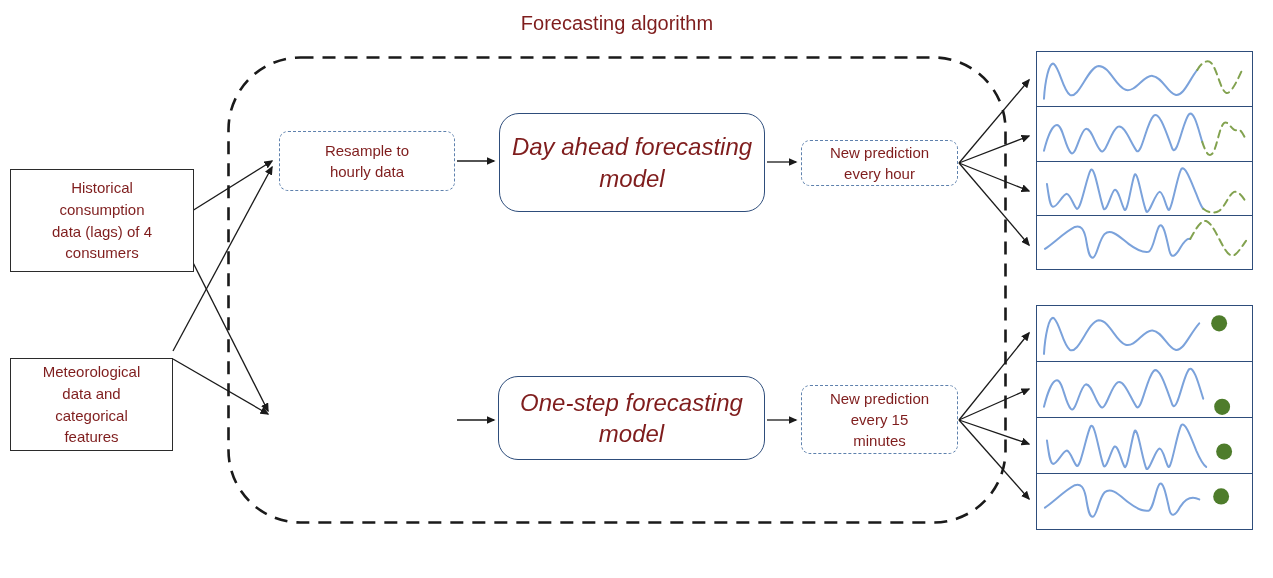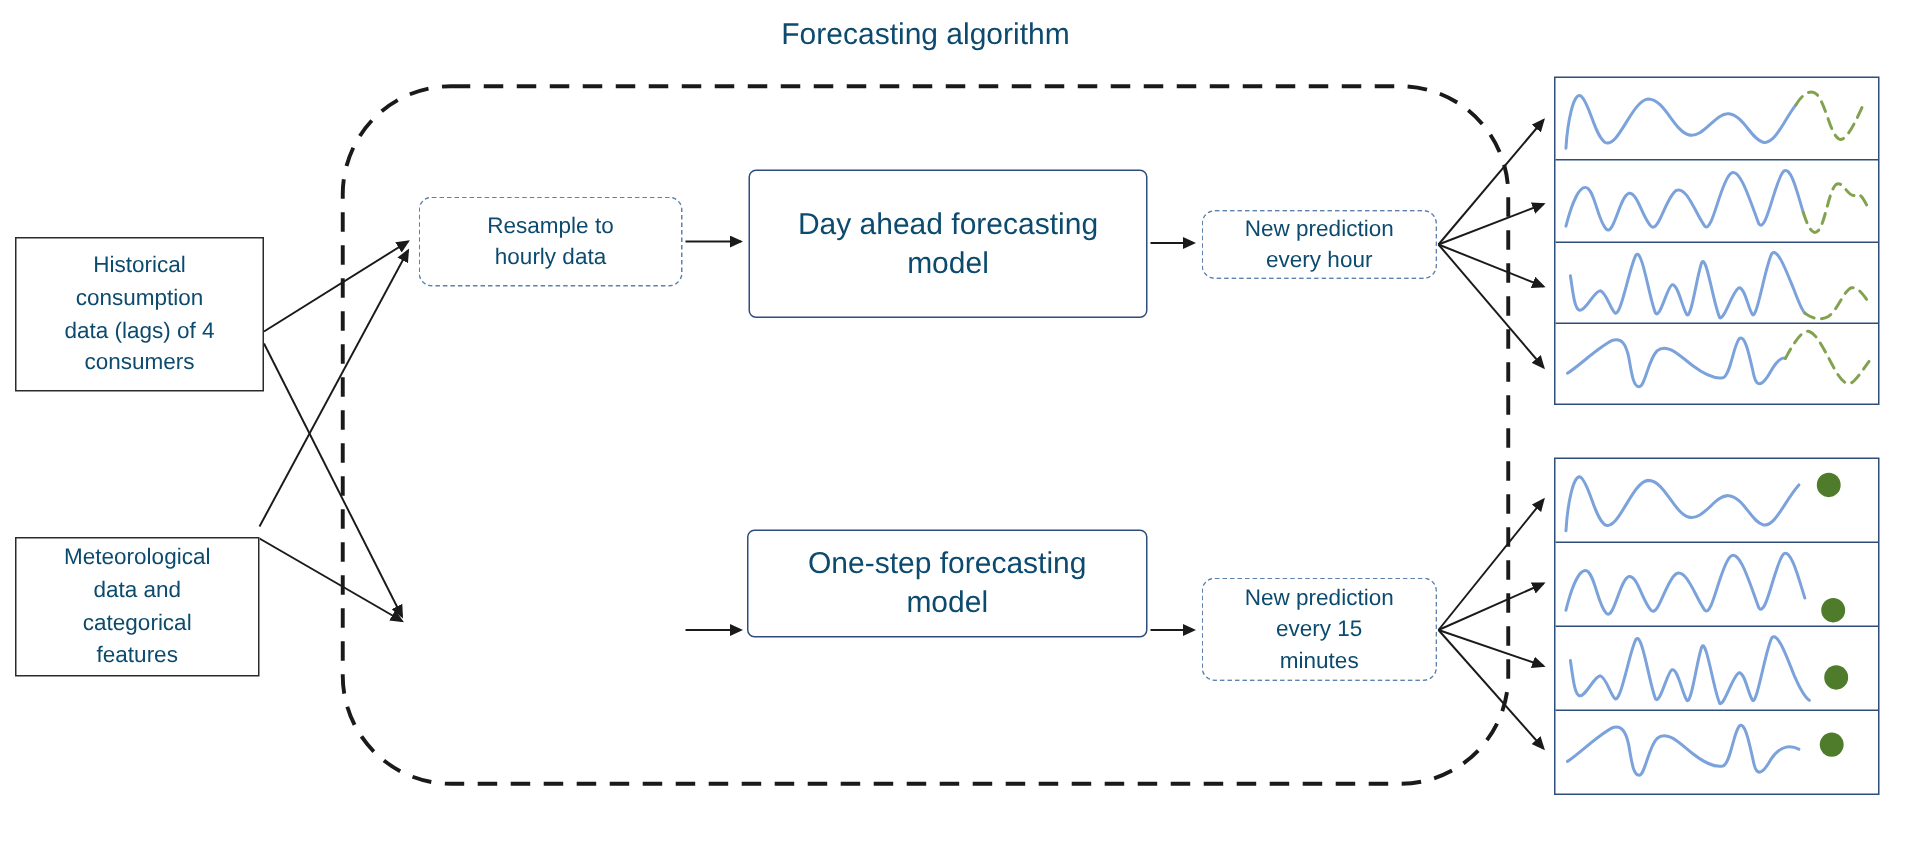--- a/index.html
+++ b/index.html
@@ -1,21 +1,21 @@
 <!DOCTYPE html>
 <html style="--history-line: #7ba2db; --forecast-line: #82a24f; --forecast-dot: #4e7c2b; --model-border: #2e4d7b; --dashed-border: #5e81ad; --panel-border: #2e4d7b; --outline: #1a1a1a;"><head>
 <meta charset="utf-8">
 <style>
   html,body{margin:0;padding:0;background:#ffffff;}
   .canvas{
     position:relative;
     width:1273px;height:578px;
     background:#ffffff;
     font-family:"Liberation Sans","DejaVu Sans",sans-serif;
-    color:#0c4a6e;
+    color:#7f1d1d;
     overflow:hidden;
   }
   .abs{position:absolute;}
   .diagram-title{
     left:228px;top:12px;width:778px;
     text-align:center;
     font-size:20px;
   }
   .box{
     display:flex;align-items:center;justify-content:center;
@@ -29,23 +29,24 @@
   .input-box{
     border:1.4px solid #2b2b2b;
   }
   .dashed-box{
     border:1.6px dashed var(--dashed-border,#5e81ad);
     border-radius:9px;
     line-height:1.4;
   }
   .model-box{
     border:1.7px solid var(--model-border,#2e4d7b);
-    border-radius:5px;
-    font-size:20px;
+    border-radius:20px;
+    font-size:24px;
     line-height:1.3;
+    font-style:italic;
   }
   .panel-group{
     display:flex;flex-direction:column;
     border:1.6px solid var(--panel-border,#2e4d7b);
     box-sizing:border-box;
     background:#ffffff;
   }
   .panel{flex:1 1 0;position:relative;}
   .panel + .panel{border-top:1.6px solid var(--panel-border,#2e4d7b);}
   .panel svg{display:block;width:100%;height:100%;}
@@ -84,37 +85,37 @@
     <line class="arrow" x1="959" y1="163" x2="1029" y2="245" marker-end="url(#ah)"></line>
 
     <line class="arrow" x1="959" y1="420" x2="1029" y2="333" marker-end="url(#ah)"></line>
     <line class="arrow" x1="959" y1="420" x2="1029" y2="389" marker-end="url(#ah)"></line>
     <line class="arrow" x1="959" y1="420" x2="1029" y2="444" marker-end="url(#ah)"></line>
     <line class="arrow" x1="959" y1="420" x2="1029" y2="499" marker-end="url(#ah)"></line>
   </svg>
 
   <div class="abs diagram-title">Forecasting algorithm</div>
 
-  <div class="abs box input-box" style="left:10px;top:158px;width:166px;height:103px;">Historical
+  <div class="abs box input-box" style="left:10px;top:169px;width:184px;height:103px;">Historical
 consumption
 data (lags) of 4
 consumers</div>
   <div class="abs box input-box" style="left:10px;top:310px;width:163px;height:93px;margin-top:48px;">Meteorological
 data and
 categorical
 features</div>
 
   <div class="abs box dashed-box" style="left:279px;top:131px;width:176px;height:60px;">Resample to
 hourly data</div>
   <div class="abs box model-box" style="left:499px;top:113px;width:266px;height:99px;">Day ahead forecasting
 model</div>
   <div class="abs box dashed-box" style="left:801px;top:140px;width:157px;height:46px;">New prediction
 every hour</div>
 
-  <div class="abs box model-box" style="left:498px;top:353px;width:267px;height:72px;">One-step forecasting
+  <div class="abs box model-box" style="left:498px;top:376px;width:267px;height:84px;">One-step forecasting
 model</div>
   <div class="abs box dashed-box" style="left:801px;top:385px;width:157px;height:69px;">New prediction
 every 15
 minutes</div>
 
   <div class="abs panel-group" style="left:1036px;top:51px;width:217px;height:219px;">
     <div class="panel">
       <svg viewBox="0 0 216 54" preserveAspectRatio="none">
         <path class="hist" d="M7,47 C8,30 12,9 17,12 C23,17 26,38 33,43 C42,48 51,15 62,14 C73,14 79,35 89,38 C99,41 107,23 116,24 C126,25 131,41 139,43 C147,45 153,28 161,18"></path>
         <path class="fcst" d="M161,18 C165,11 171,7 175,11 C181,17 184,38 190,41 C195,43 202,27 207,16"></path>

